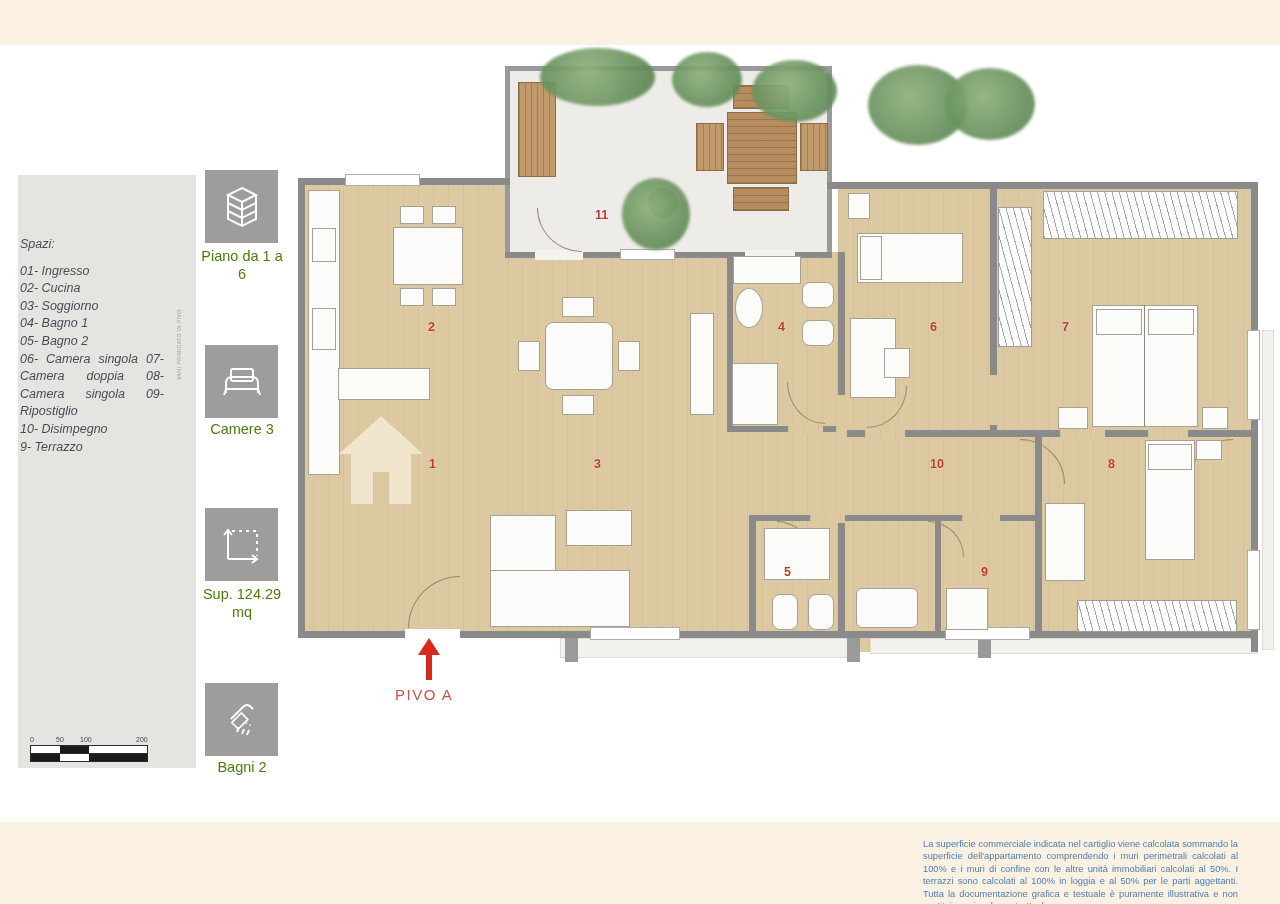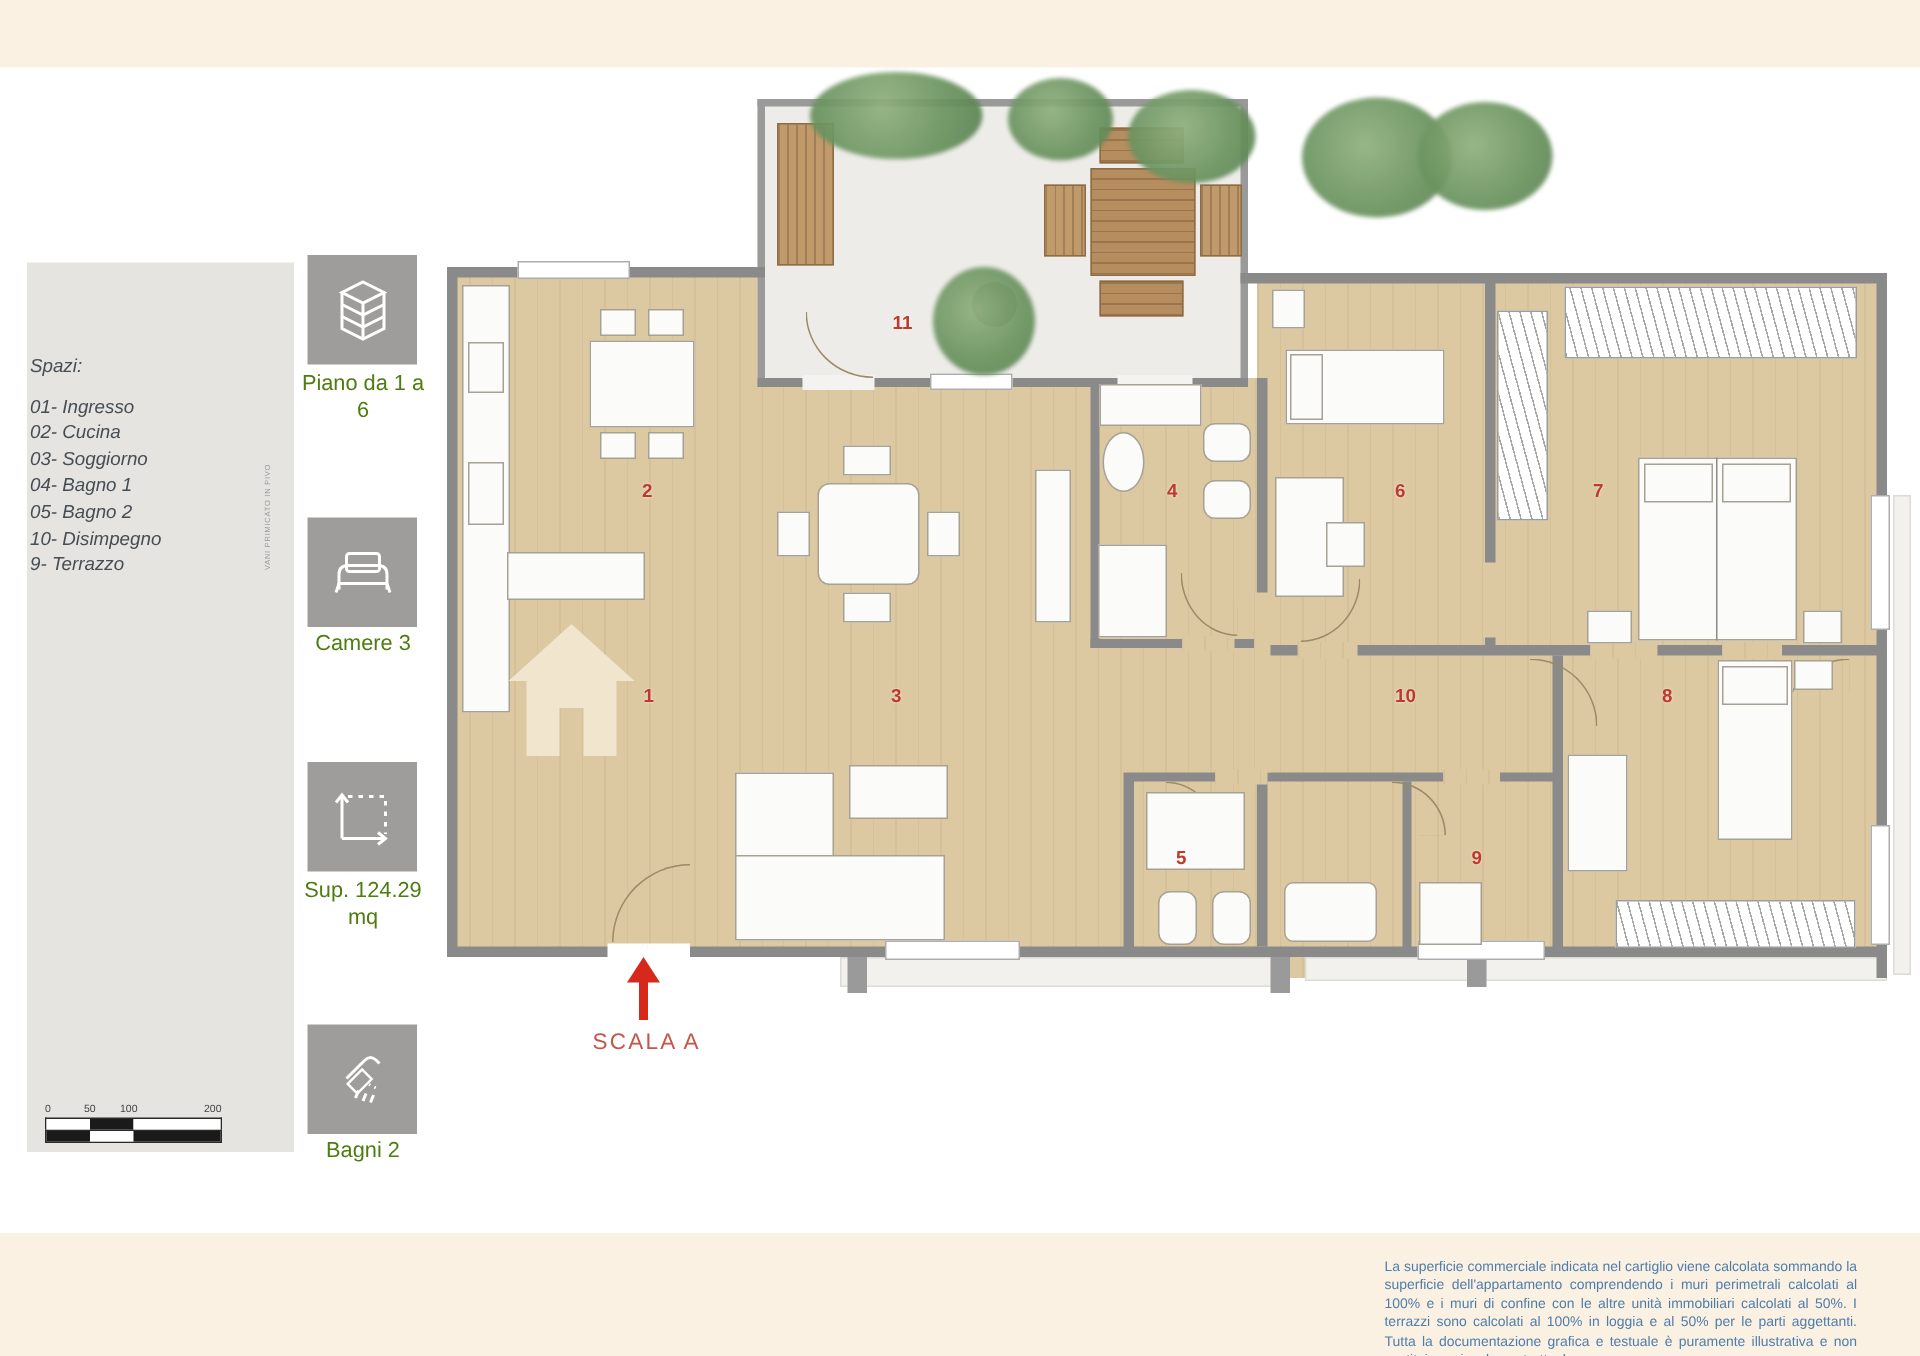--- a/index.html
+++ b/index.html
@@ -71,20 +71,21 @@
 <div class="abs band-bottom"></div>
 
 <div class="abs legend"></div>
 <div class="abs legend-text">
   <div class="legend-title">Spazi:</div>
   <div class="legend-line">01- Ingresso</div>
   <div class="legend-line">02- Cucina</div>
   <div class="legend-line">03- Soggiorno</div>
   <div class="legend-line">04- Bagno 1</div>
   <div class="legend-line">05- Bagno 2</div>
+  <div class="legend-just">06- Camera singola 07- Camera doppia 08- Camera singola 09- Ripostiglio</div>
   <div class="legend-line">10- Disimpegno</div>
   <div class="legend-line">9- Terrazzo</div>
 </div>
 <div class="abs side-note">VANI PRIMICATO IN PIVO</div>
 
 <div class="abs scalebar">
   <div class="labels">
     <span style="left:0;">0</span>
     <span style="left:26px;">50</span>
     <span style="left:50px;">100</span>
@@ -290,16 +291,16 @@
   <span class="abs rn" style="left:772px;top:260px;">7</span>
   <span class="abs rn" style="left:818px;top:397px;">8</span>
   <span class="abs rn" style="left:691px;top:505px;">9</span>
   <span class="abs rn" style="left:640px;top:397px;">10</span>
   <span class="abs rn" style="left:305px;top:148px;">11</span>
 
   <div class="abs" style="left:128px;top:578px;width:22px;height:44px;">
     <div class="abs arrow-head"></div>
     <div class="abs arrow-shaft"></div>
   </div>
-  <span class="abs scala-label" style="left:105px;top:626px;">SCALA A</span>
+  <span class="abs scala-label" style="left:105px;top:626px;">PIVO A</span>
 </div>
 
 <div class="abs disclaimer">La superficie commerciale indicata nel cartiglio viene calcolata sommando la superficie dell'appartamento comprendendo i muri perimetrali calcolati al 100% e i muri di confine con le altre unità immobiliari calcolati al 50%. I terrazzi sono calcolati al 100% in loggia e al 50% per le parti aggettanti. Tutta la documentazione grafica e testuale è puramente illustrativa e non costituisce vincolo contrattuale.</div>
 
 </body></html>

